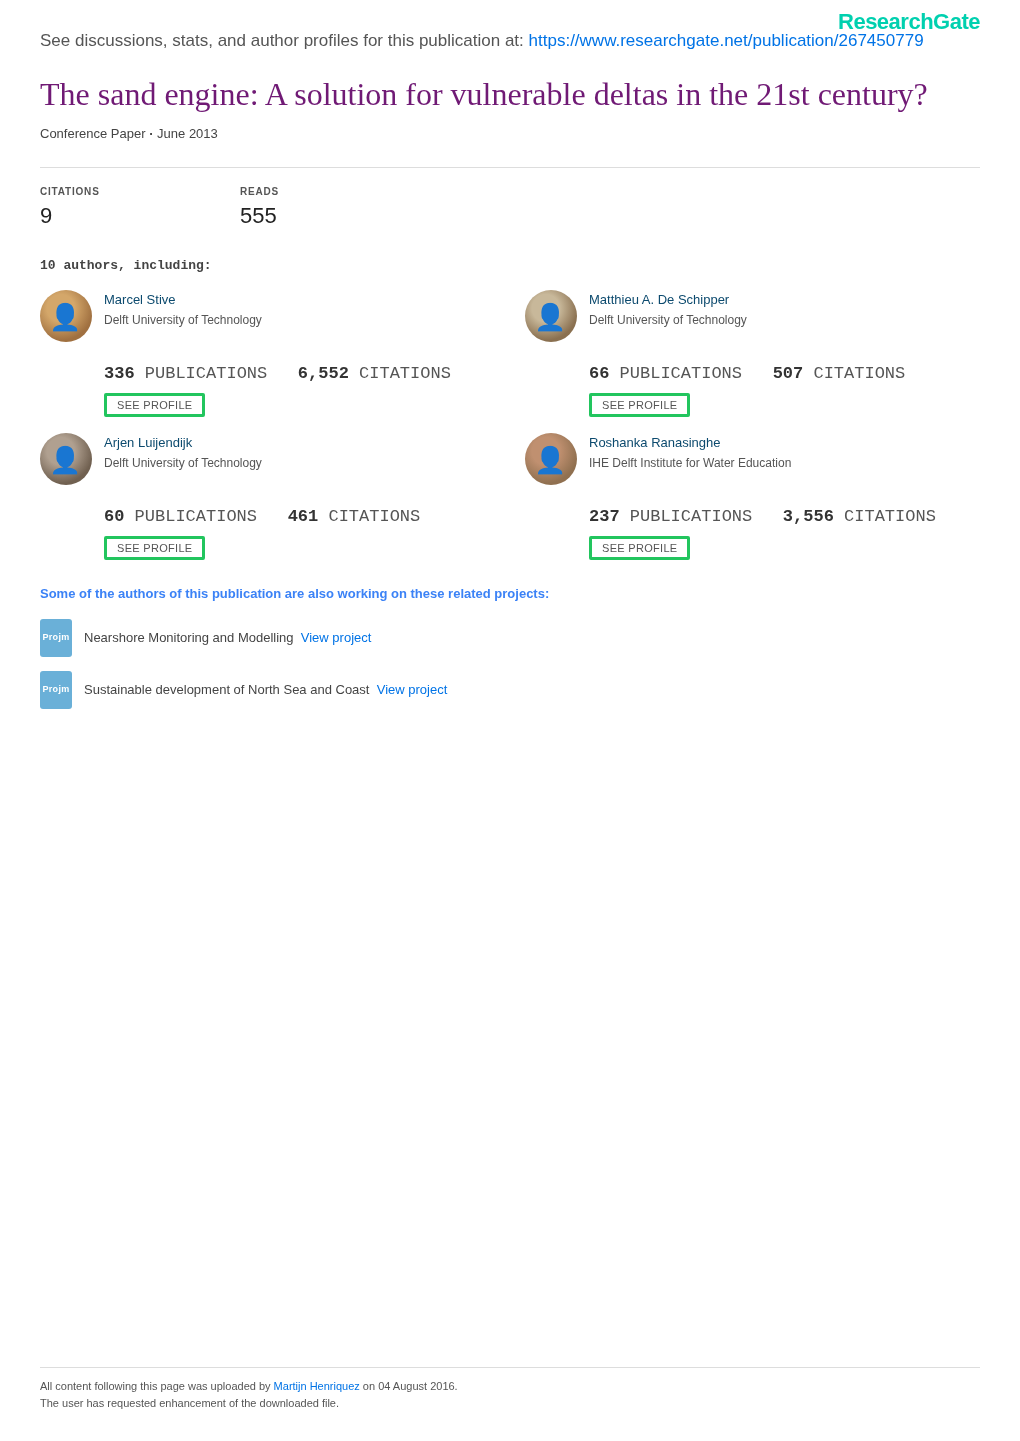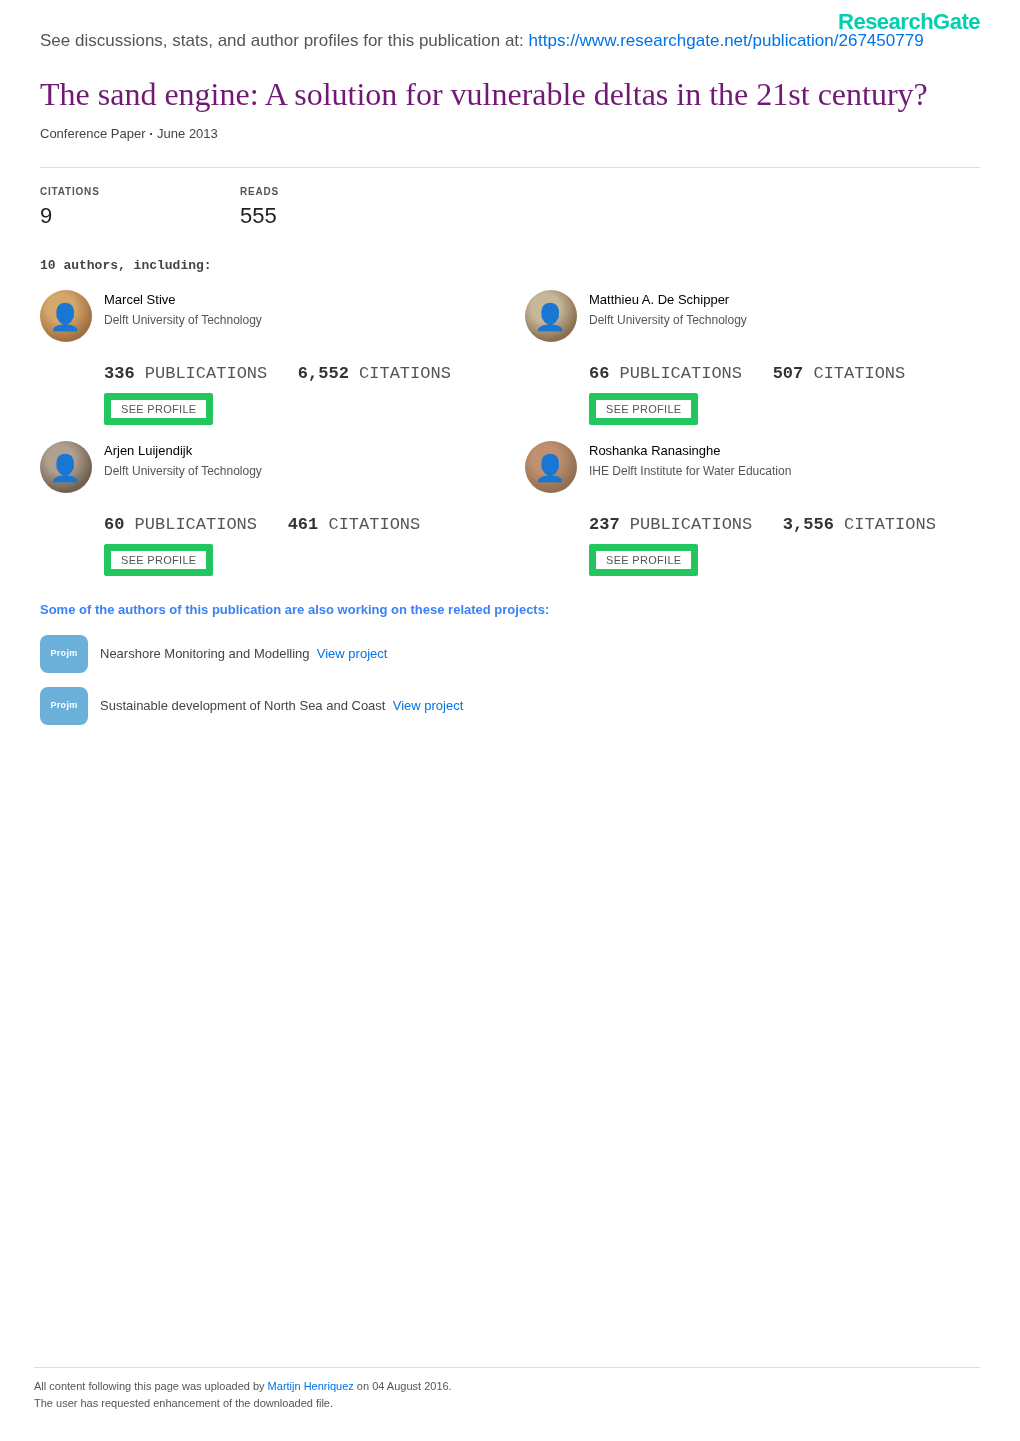--- a/index.html
+++ b/index.html
@@ -102,21 +102,21 @@
     .author-card {
       display: flex;
       align-items: flex-start;
       gap: 12px;
     }
     .author-info {
       flex: 1;
     }
     .author-name {
       font-size: 13px;
-      color: #000000;
+      color: #0c4a6e;
       font-family: Arial, sans-serif;
       text-decoration: none;
       display: block;
       margin-bottom: 2px;
       cursor: pointer;
     }
     .author-institution {
       font-size: 12px;
       color: #555;
       font-family: Arial, sans-serif;
@@ -128,21 +128,21 @@
       font-family: Liberation Mono, monospace;
       margin-bottom: 6px;
       margin-top: 32px;
     }
     .author-stats strong {
       font-weight: bold;
       color: #333;
     }
     .see-profile-btn {
       display: inline-block;
-      border: 7px solid #22c55e;
+      border: 3px solid #22c55e;
       border-radius: 2px;
       padding: 3px 10px;
       font-size: 11px;
       font-family: Arial, sans-serif;
       color: #555;
       background: #fff;
       cursor: pointer;
       letter-spacing: 0.3px;
       text-transform: uppercase;
     }
@@ -154,23 +154,23 @@
       margin-bottom: 16px;
       margin-top: 24px;
     }
     .project-row {
       display: flex;
       align-items: center;
       gap: 12px;
       margin-bottom: 14px;
     }
     .project-thumbnail {
-      width: 48px;
+      width: 32px;
       height: 38px;
-      border-radius: 8px;
+      border-radius: 3px;
       background: #5ba4cf;
       flex-shrink: 0;
       display: flex;
       align-items: center;
       justify-content: center;
       color: #fff;
       font-size: 9px;
       font-family: Arial, sans-serif;
       font-weight: bold;
       letter-spacing: 0.3px;
@@ -180,21 +180,21 @@
       font-family: Arial, sans-serif;
       color: #444;
     }
     .project-title a {
       color: #0073e6;
       text-decoration: none;
     }
     .footer-section {
       position: absolute;
       bottom: 30px;
-      left: 34px;
+      left: 40px;
       right: 40px;
       border-top: 1px solid #ddd;
       padding-top: 10px;
     }
     .footer-text {
       font-size: 11px;
       font-family: Arial, sans-serif;
       color: #555;
     }
     .footer-text a {

